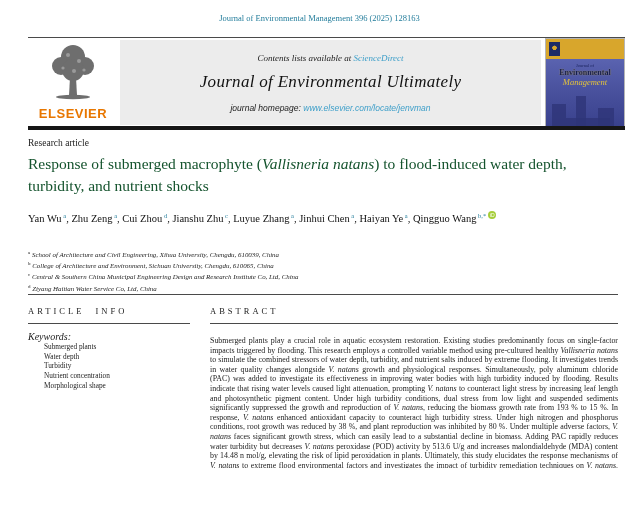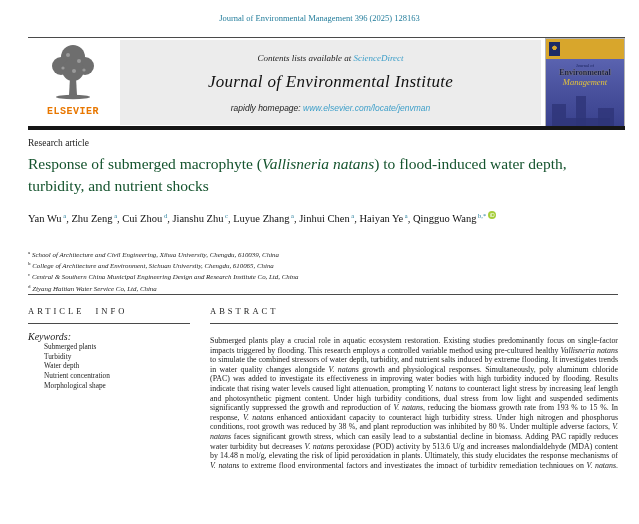--- a/index.html
+++ b/index.html
@@ -10,22 +10,22 @@
   
   .citation{position:absolute;top:13px;left:0;width:100%;text-align:center;
     font-size:8.5px;color:var(--teal);}
   .rule{position:absolute;left:28px;width:590px;height:1px;background:#4a4a4a;}
   .rule.top{top:37px;width:597px;}
   .rule.mid{top:294px;}
   .rule.bottom{top:517px;}
   
   .logo{position:absolute;left:28px;top:41px;width:90px;height:84px;text-align:center;}
   .logo svg{display:block;margin:0 auto;}
-  .logo .els{font-size:10px;font-weight:bold;color:var(--orange);
-    letter-spacing:.5px;margin-top:1px;font-family:Liberation Mono, monospace;}
+  .logo .els{font-size:13px;font-weight:bold;color:var(--orange);
+    letter-spacing:.5px;margin-top:1px;font-family:Liberation Sans, sans-serif;}
   .graybox{position:absolute;left:120px;top:40px;width:421px;height:85px;
     background:#ececec;text-align:center;font-style:italic;}
   .contents-line{margin-top:13px;font-size:9px;color:#222;}
   .contents-line a{color:var(--linkblue);text-decoration:none;}
   .jtitle{margin-top:9px;font-size:17px;color:#111;letter-spacing:.3px;}
   .homepage{margin-top:11px;font-size:8.5px;font-family:"Liberation Sans",sans-serif;color:#222;}
   .homepage a{color:var(--linkblue);text-decoration:none;}
   
   .cover{position:absolute;left:545px;top:38px;width:78px;height:87px;
     border:1px solid #b5b5b5;background:#fde047;}
@@ -94,23 +94,23 @@
         <circle cx="33" cy="30" r="2"></circle>
       </g>
     </svg>
     <div class="els">ELSEVIER</div>
   </div>
 
   <div class="graybox">
     <div class="contents-line">
       <span>Contents lists available at </span><a href="#">ScienceDirect</a>
     </div>
-    <div class="jtitle">Journal of Environmental Institute</div>
+    <div class="jtitle">Journal of Environmental Ultimately</div>
     <div class="homepage">
-      <span>rapidly homepage: </span><a href="#">www.elsevier.com/locate/jenvman</a>
+      <span>journal homepage: </span><a href="#">www.elsevier.com/locate/jenvman</a>
     </div>
   </div>
 
   <div class="cover">
     <div class="cover-yellow">
       <div class="cover-badge"></div>
     </div>
     <div class="cover-blue">
       <div class="sil s4"></div>
       <div class="sil s1"></div>
@@ -138,22 +138,22 @@
     </div>
 
   <div class="rule mid"></div>
 
   <div class="info-col">
     <div class="sec-head">ARTICLE INFO</div>
     <div class="sec-rule"></div>
     <div class="kw-label">Keywords:</div>
     <div>
         <div class="kw">Submerged plants</div>
+        <div class="kw">Water depth</div>
         <div class="kw">Turbidity</div>
-        <div class="kw">Water depth</div>
         <div class="kw">Nutrient concentration</div>
         <div class="kw">Morphological shape</div>
       </div>
   </div>
 
   <div class="abs-col">
     <div class="sec-head">ABSTRACT</div>
     <div class="sec-rule"></div>
     <div class="abs-text"><span>Submerged plants play a crucial role in aquatic ecosystem restoration. Existing studies predominantly focus on single-factor impacts triggered by flooding. This research employs a controlled variable method using pre-cultured healthy </span><em>Vallisneria natans</em><span> to simulate the combined stressors of water depth, turbidity, and nutrient salts induced by extreme flooding. It investigates trends in water quality changes alongside </span><em>V. natans</em><span> growth and physiological responses. Simultaneously, poly aluminum chloride (PAC) was added to investigate its effectiveness in improving water bodies with high turbidity induced by flooding. Results indicate that rising water levels caused light attenuation, prompting </span><em>V. natans</em><span> to counteract light stress by increasing leaf length and photosynthetic pigment content. Under high turbidity conditions, dual stress from low light and suspended sediments significantly suppressed the growth and reproduction of </span><em>V. natans</em><span>, reducing the biomass growth rate from 193 % to 15 %. In response, </span><em>V. natans</em><span> enhanced antioxidant capacity to counteract high turbidity stress. Under high nitrogen and phosphorus conditions, root growth was reduced by 38 %, and plant reproduction was inhibited by 80 %. Under multiple adverse factors, </span><em>V. natans</em><span> faces significant growth stress, which can easily lead to a substantial decline in biomass. Adding PAC rapidly reduces water turbidity but decreases </span><em>V. natans</em><span> peroxidase (POD) activity by 513.6 U/g and increases malondialdehyde (MDA) content by 14.48 n mol/g, elevating the risk of lipid peroxidation in plants. Ultimately, this study elucidates the response mechanisms of </span><em>V. natans</em><span> to extreme flood environmental factors and investigates the impact of turbidity remediation techniques on </span><em>V. natans</em><span>. The findings provide scientific basis for protecting submerged plants during flood events.</span></div>
   </div>

